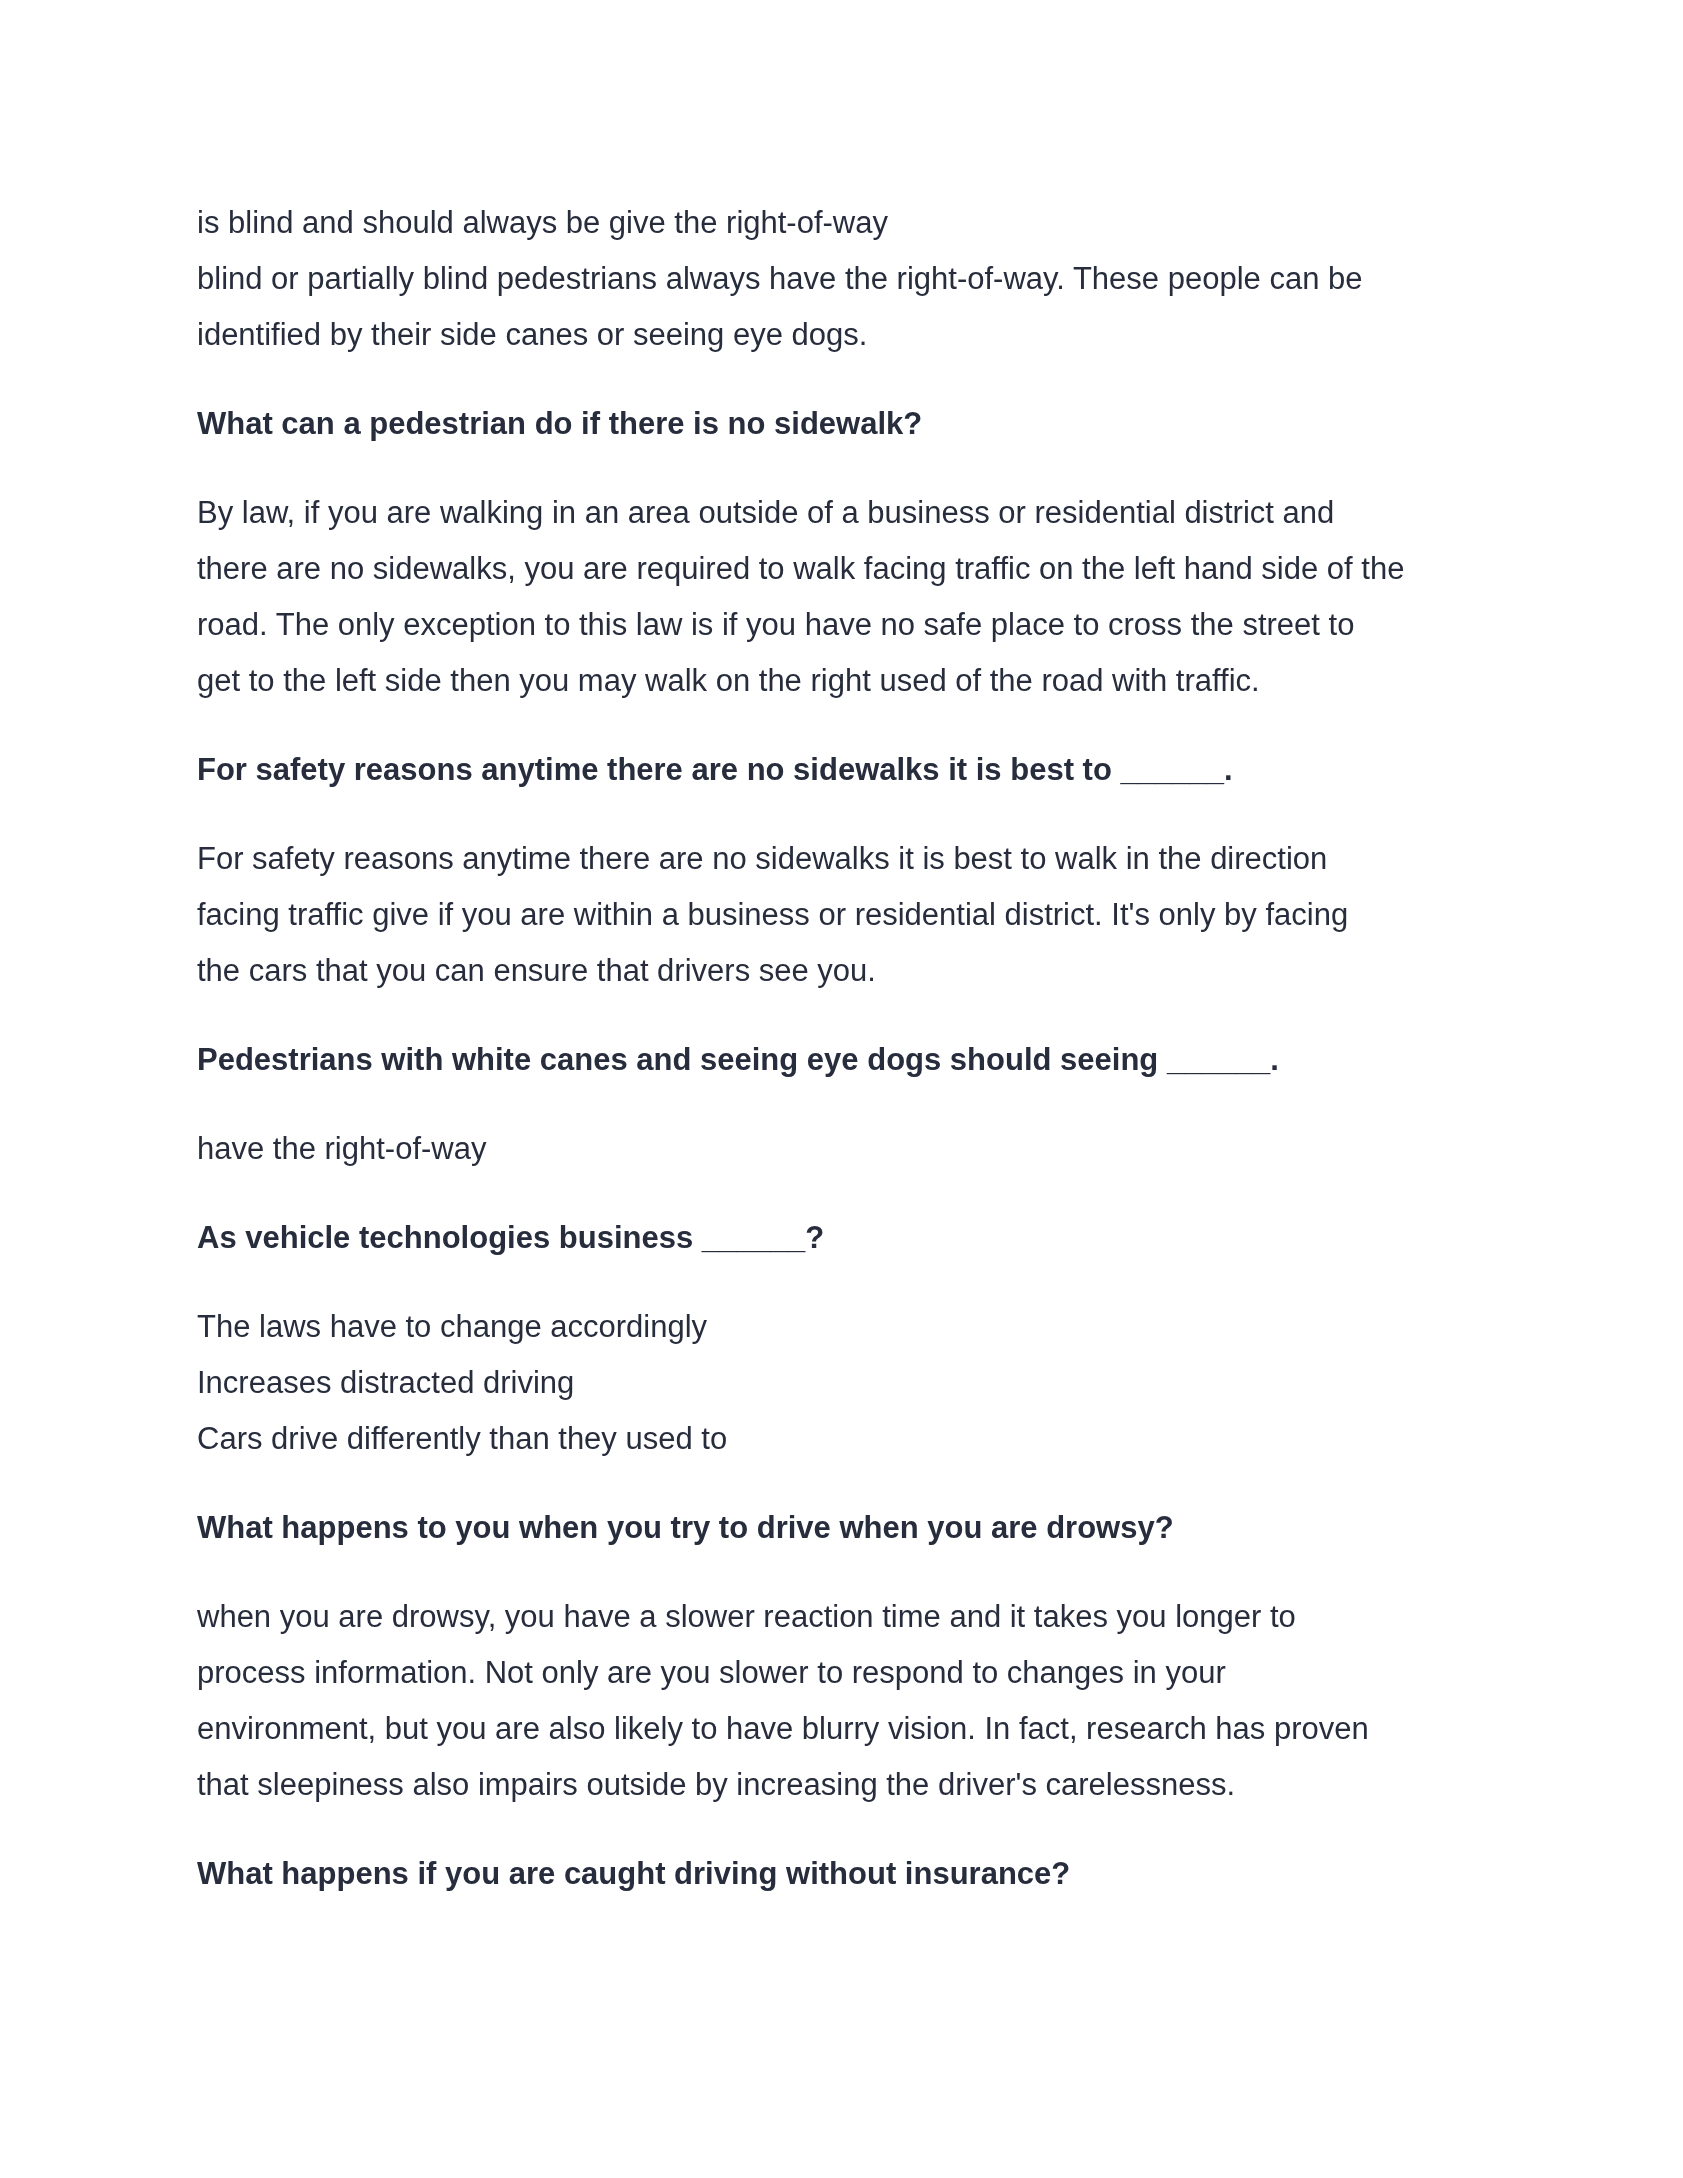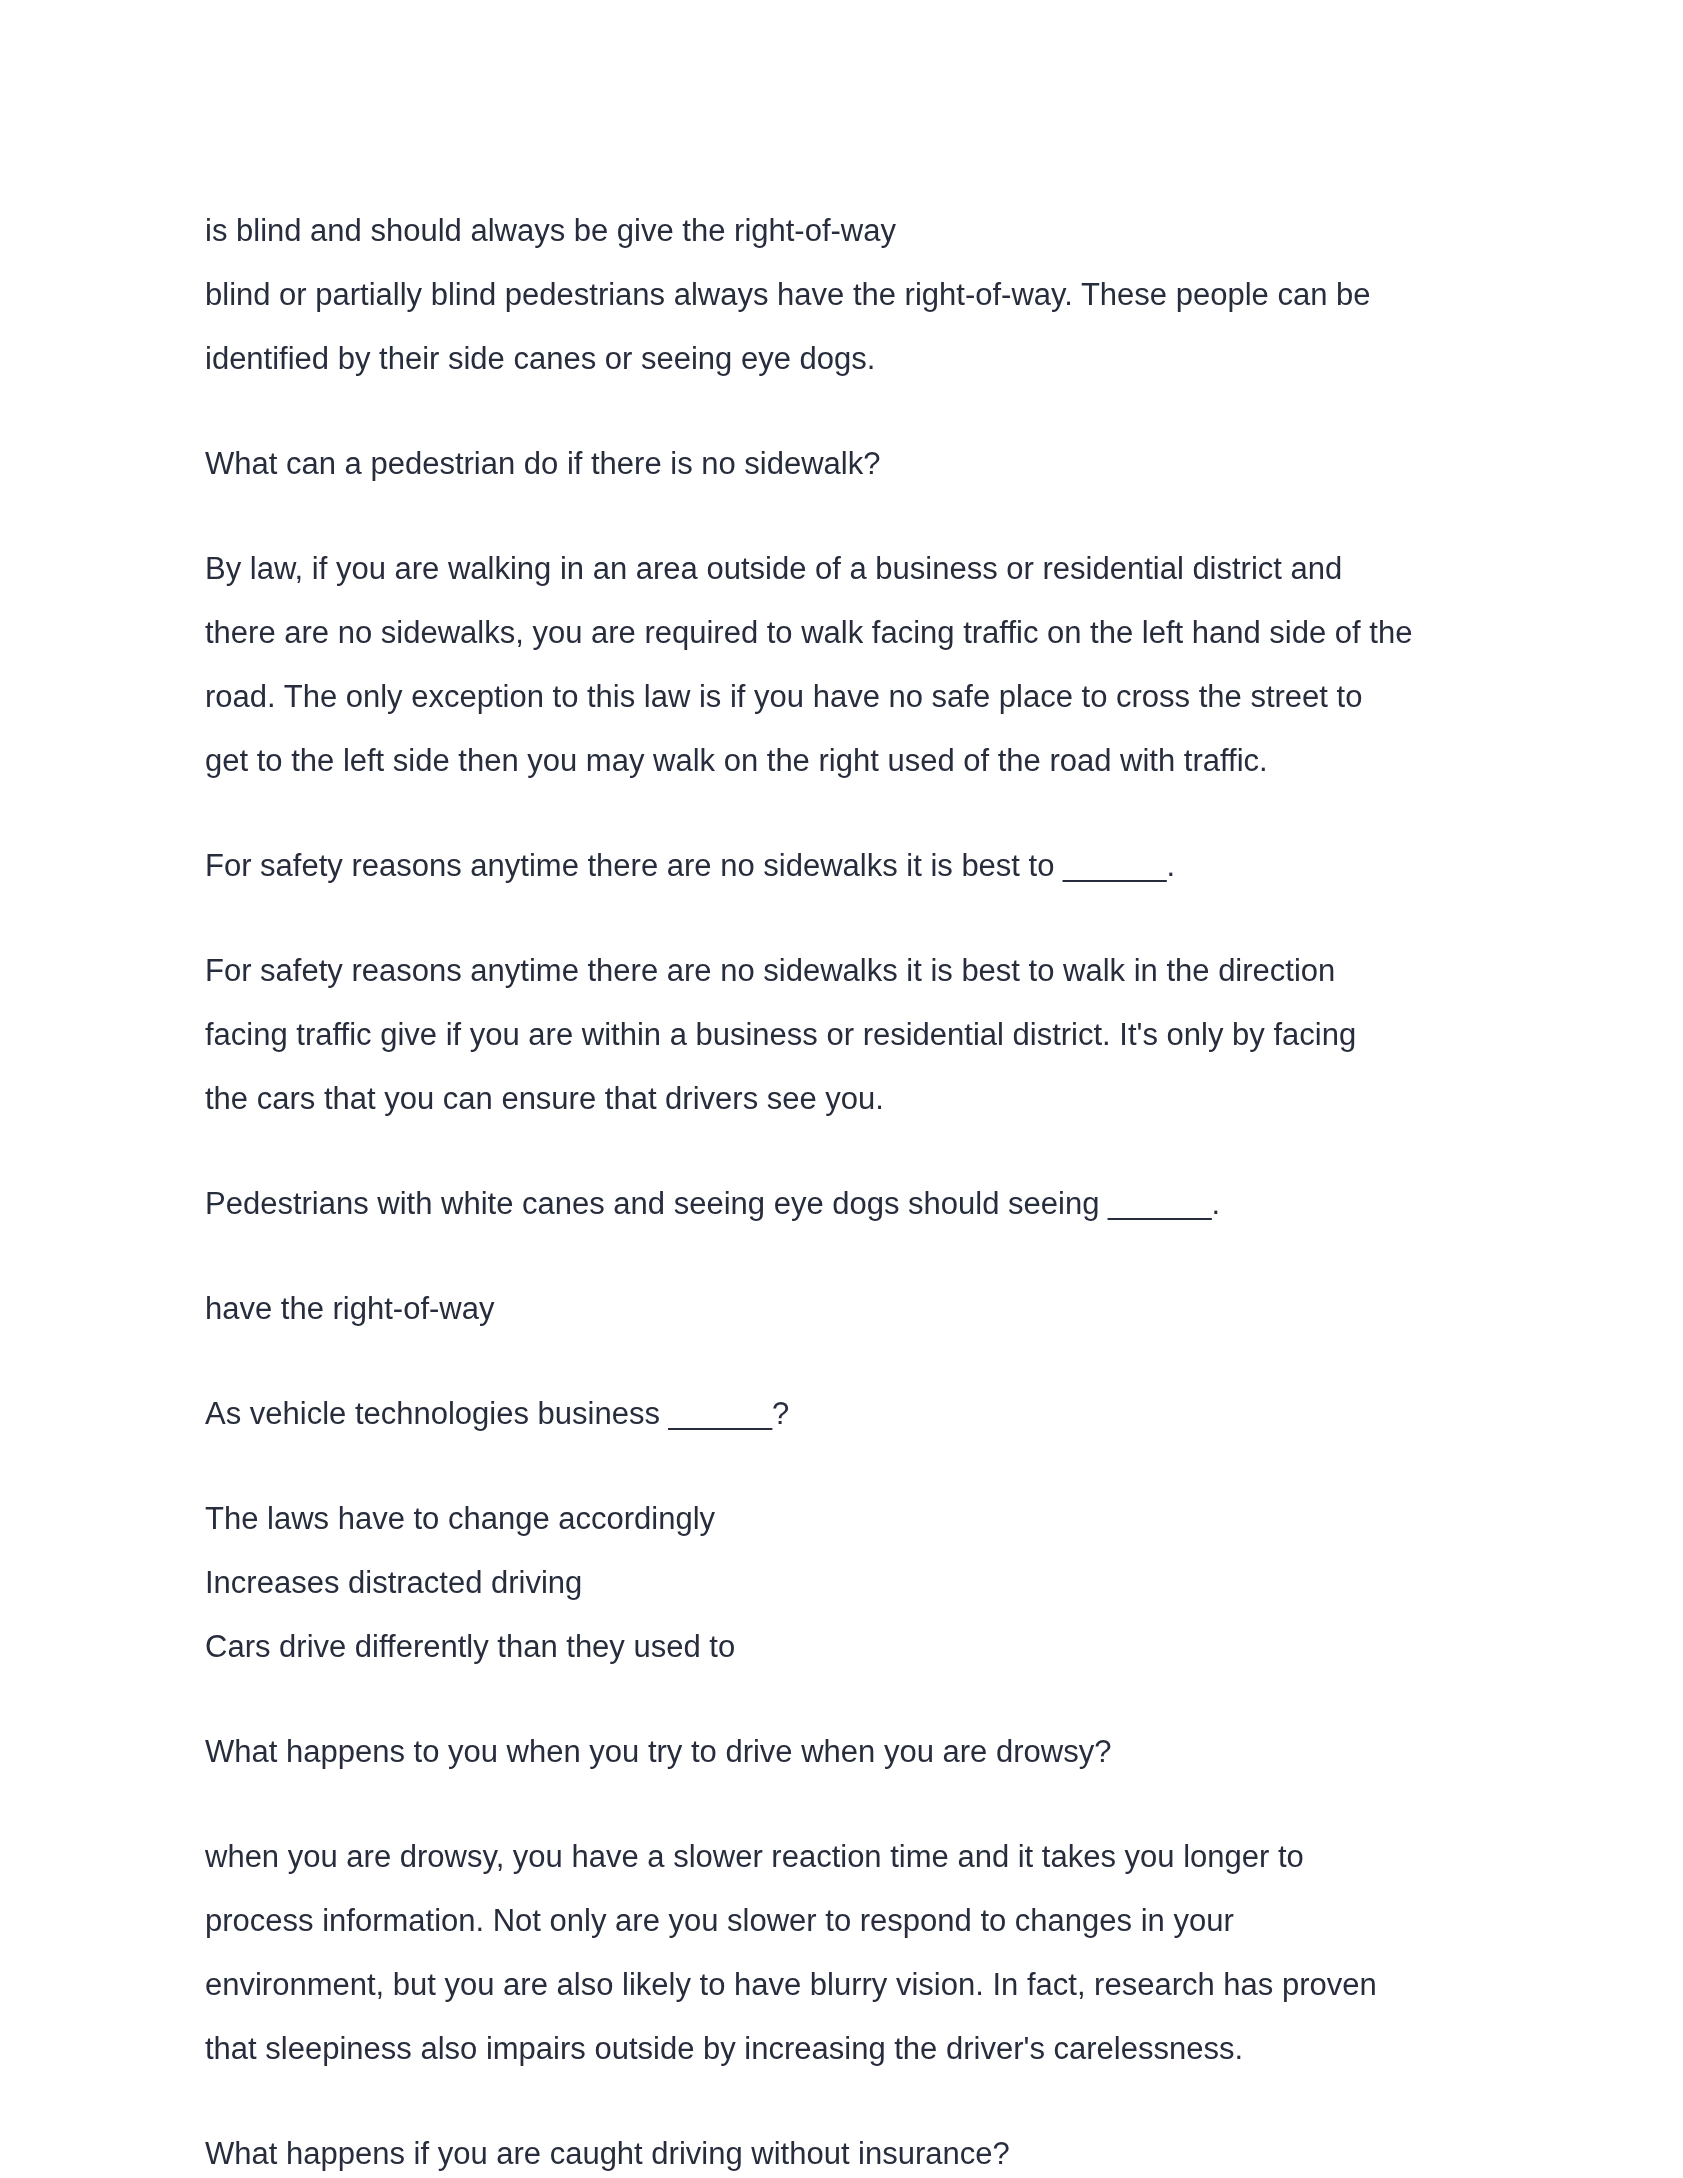--- a/index.html
+++ b/index.html
@@ -19,24 +19,24 @@
       position: absolute;
       left: 197px;
       top: 195px;
       width: 1287px;
     }
     .line {
       font-size: 31px;
       line-height: 56px;
       height: 56px;
       white-space: nowrap;
-      margin: 8px;
+      margin: 0;
     }
     .heading {
-      font-weight: normal;
+      font-weight: bold;
     }
     .gap {
       height: 33px;
     }
   </style>
 </head>
 <body>
 
 <div class="page">
 

